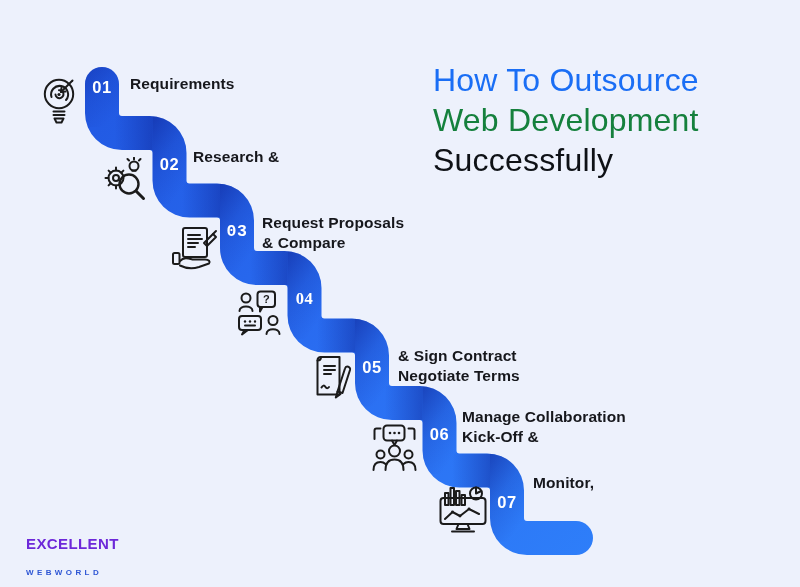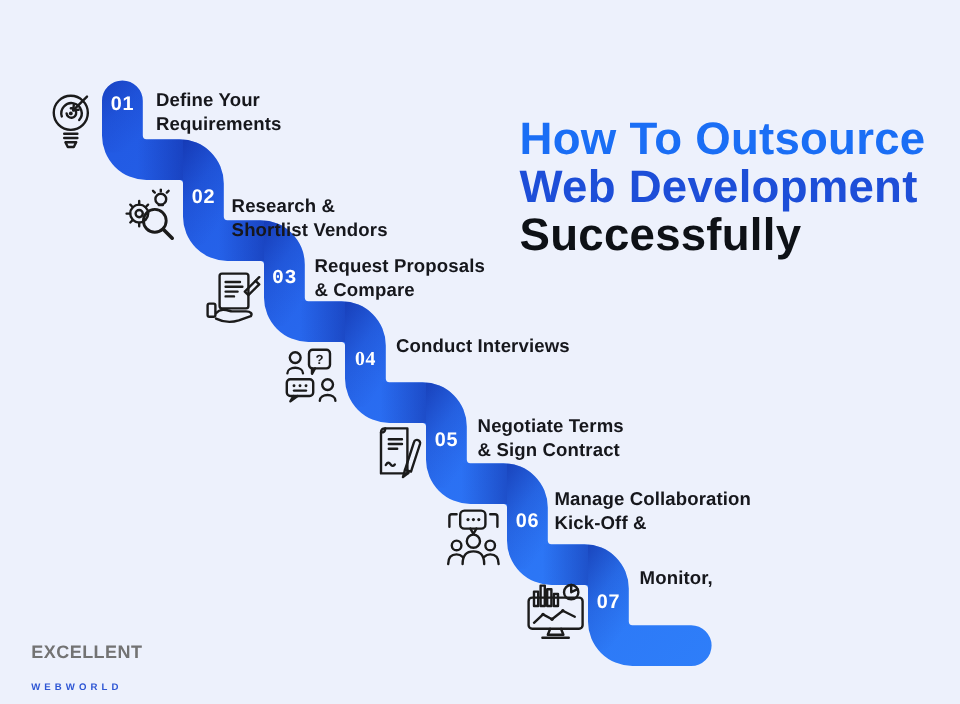--- a/index.html
+++ b/index.html
@@ -22,21 +22,21 @@
     color:#16171c;font-size:15.5px;font-weight:700;line-height:19.5px;letter-spacing:.1px;
     white-space:nowrap;
   }
   .step-label span{display:block;}
   .step-icon{position:absolute;}
   .step-icon svg{display:block;}
   .ic{stroke:#1b1b1b;stroke-width:2;fill:none;stroke-linecap:round;stroke-linejoin:round;}
   .icf{fill:#1b1b1b;stroke:none;}
   .title{
     position:absolute;left:433px;top:60px;
-    font-size:38px;font-weight:700;line-height:40px;letter-spacing:.2px;margin-top:36px;
+    font-size:32px;font-weight:400;line-height:40px;letter-spacing:.2px;
   }
   .title .t-blue{display:block;}
   .title .t-dark{display:block;}
   .logo{position:absolute;left:26px;top:536px;}
   .logo-top{font-size:15px;font-weight:800;letter-spacing:.4px;line-height:16px;}
   .logo-bottom{font-size:8px;font-weight:700;letter-spacing:3.4px;line-height:10px;margin-top:16px;}
 </style>
 </head>
 <body>
 
@@ -90,41 +90,39 @@
         <path class="ic" d="M 13.5 16.5 A 4 4 0 1 0 17 12.2"></path>
         <circle class="icf" cx="17" cy="16.5" r="1.6"></circle>
         <path class="ic" d="M 30.5 2.5 L 19 14"></path>
         <path class="ic" d="M 23.5 13.5 L 19 14 L 19.5 9.5"></path>
         <path class="ic" d="M 11.5 33.5 H 22.5 M 11.5 37 H 22.5"></path>
         <path class="ic" d="M 12.5 40.5 H 21.5 L 19.5 44.5 H 14.5 Z"></path>
       </svg>
     </div>
     <div class="step-num" style="left:82px;top:76px;">01</div>
     <div class="step-label" style="left:130px;top:74px;">
-      <span>Define Your</span>
       <span>Requirements</span>
     </div>
   </div>
 
   <div>
     <div class="step-icon" style="left:103px;top:157px;">
       <svg width="44" height="47" viewBox="0 0 44 47">
         <circle class="ic" cx="13" cy="21" r="7.5"></circle>
         <circle class="ic" cx="13" cy="21" r="3"></circle>
         <path class="ic" d="M13 10.5 V13.5 M13 28.5 V31.5 M2.5 21 H5.5 M5.6 13.6 L7.7 15.7 M18.3 15.7 L20.4 13.6 M5.6 28.4 L7.7 26.3"></path>
         <circle class="ic" cx="31" cy="9" r="4.5"></circle>
         <path class="ic" d="M26 3.5 L24.5 2 M31 2.5 V0.8 M36 3.5 L37.5 2 M29.3 13.8 H32.7"></path>
         <circle class="ic" cx="26" cy="27" r="9.5" style="stroke-width:2.4"></circle>
         <path class="ic" d="M33 34 L40.5 41.5" style="stroke-width:3"></path>
       </svg>
     </div>
     <div class="step-num" style="left:149.5px;top:153px;">02</div>
-    <div class="step-label" style="left:193px;top:147px;margin-top:16px;">
+    <div class="step-label" style="left:193px;top:147px;">
       <span>Research &amp;</span>
-      <span>Shortlist Vendors</span>
     </div>
   </div>
 
   <div>
     <div class="step-icon" style="left:171px;top:226px;">
       <svg width="48" height="46" viewBox="0 0 48 46">
         <rect class="ic" x="12" y="2" width="24" height="29" rx="2"></rect>
         <path class="ic" d="M17 9 H29 M17 13 H31 M17 17 H27 M17 21 H24"></path>
         <path class="ic" d="M33 17 L42 8 L45 11 L36 20 Z"></path>
         <path class="ic" d="M42 8 L45 5"></path>
@@ -152,39 +150,38 @@
         <circle class="icf" cx="8" cy="31.5" r="1.2"></circle>
         <circle class="icf" cx="13" cy="31.5" r="1.2"></circle>
         <circle class="icf" cx="18" cy="31.5" r="1.2"></circle>
         <path class="ic" d="M8 35.5 H18"></path>
         <circle class="ic" cx="36" cy="30.5" r="4.5"></circle>
         <path class="ic" d="M29.5 44 C29.5 37.5 42.5 37.5 42.5 44"></path>
       </svg>
     </div>
     <div class="step-num" style="left:284.5px;top:288px;font-family:Liberation Serif, serif;">04</div>
     <div class="step-label" style="left:330px;top:279px;">
-      <span>Conduct Interviews</span>
     </div>
   </div>
 
   <div>
     <div class="step-icon" style="left:308px;top:354px;">
       <svg width="44" height="47" viewBox="0 0 44 47">
         <path class="ic" d="M13 3 H31.5 V40.5 H9.5 V6.5 Q13 6.5 13 3 Z"></path>
         <path class="ic" d="M13 3 Q9.5 3 9.5 6.5"></path>
         <path class="ic" d="M16 12 H27 M16 16 H27 M16 20 H23"></path>
         <path class="ic" d="M13.5 33.5 Q15.5 30 17.5 33 Q19 35.5 21 33"></path>
         <path class="ic" d="M29.5 37.5 L37 14.5 A 2.6 2.6 0 0 1 42 16 L34.5 39 Z"></path>
         <path class="ic" d="M29.5 37.5 L27.8 43.5 L32.5 40"></path>
       </svg>
     </div>
     <div class="step-num" style="left:352px;top:355.5px;">05</div>
     <div class="step-label" style="left:398px;top:346px;">
+      <span>&amp; Sign Contract</span>
       <span>Negotiate Terms</span>
-      <span>&amp; Sign Contract</span>
     </div>
   </div>
 
   <div>
     <div class="step-icon" style="left:370px;top:424px;">
       <svg width="49" height="50" viewBox="0 0 49 50">
         <rect class="ic" x="13.5" y="1.5" width="21" height="15" rx="3.5"></rect>
         <circle class="icf" cx="20" cy="9" r="1.3"></circle>
         <circle class="icf" cx="24.5" cy="9" r="1.3"></circle>
         <circle class="icf" cx="29" cy="9" r="1.3"></circle>
@@ -225,22 +222,22 @@
       </svg>
     </div>
     <div class="step-num" style="left:487px;top:490.5px;">07</div>
     <div class="step-label" style="left:533px;top:473px;">
       <span>Monitor,</span>
     </div>
   </div>
 
   <div class="title">
     <span class="t-blue" style="color:#1a6ef5;">How To Outsource</span>
-    <span class="t-dark" style="color:#1d4ed8;">Web Development</span>
+    <span class="t-dark" style="color:#15803d;">Web Development</span>
     <span class="t-dark" style="color:#0e1116;">Successfully</span>
   </div>
 
   <div class="logo">
-    <div class="logo-top" style="color:#737373;">EXCELLENT</div>
+    <div class="logo-top" style="color:#6d28d9;">EXCELLENT</div>
     <div class="logo-bottom" style="color:#2e56d4;">WEBWORLD</div>
   </div>
 
 </div>
 
 </body></html>

